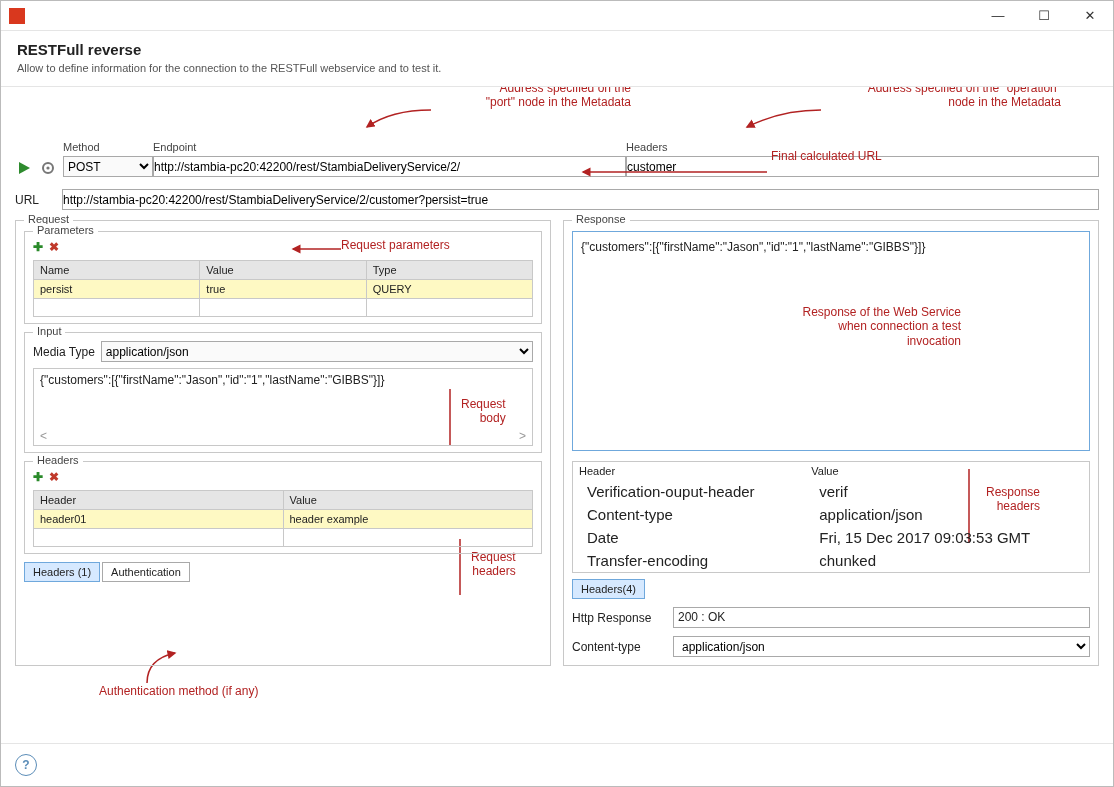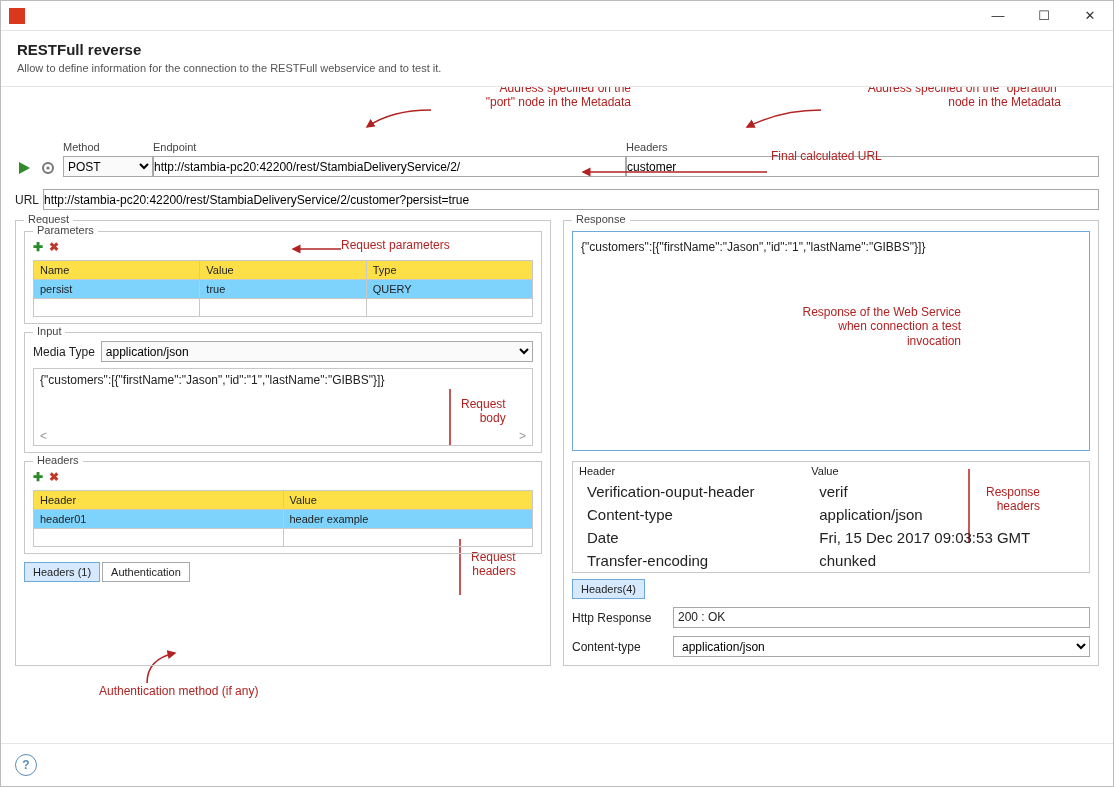--- a/index.html
+++ b/index.html
@@ -18,36 +18,36 @@
   
   .main { flex:1; padding:10px 14px; position:relative; overflow:hidden; }
   .top-row { display:grid; grid-template-columns:24px 24px 90px 1fr 1fr; align-items:end;margin-top:44px; }
   .lbl { color:#444; font-size:11px; margin-bottom:3px; }
   .play-btn { width:18px; height:18px; display:flex; align-items:center; justify-content:center; }
   .gear-btn { width:18px; height:18px; display:flex; align-items:center; justify-content:center; color:#555; }
   select, input[type=text], .text-input {
     border:1px solid #a9a9a9; padding:2px 0; height:21px; background:#fff; width:100%;
   }
   select { background:#fafafa; }
-  .url-row { display:flex; align-items:center; gap:0; margin:12px 0 10px 0; }
+  .url-row { display:flex; align-items:center; gap:19px; margin:12px 0 10px 0; }
   .url-row .url-lbl { width:28px; }
   .url-row input { flex:1; }
   
   .two-col { display:grid; grid-template-columns:1fr 1fr; gap:12px; }
   .group { border:1px solid #c8c8c8; position:relative; padding:10px 8px 8px 8px; }
   .group > .gtitle { position:absolute; top:-8px; left:8px; background:#fff; padding:0 4px; color:#444; font-size:11px; }
   .subgroup { border:1px solid #c8c8c8; position:relative; padding:8px 8px 6px 8px; margin-bottom:8px; }
   .subgroup > .gtitle { position:absolute; top:-8px; left:8px; background:#fff; padding:0 4px; color:#444; font-size:11px; }
   .icon-row { display:flex; gap:6px; margin-bottom:6px; }
   .plus-icon { color:#2a8a2a; font-weight:bold; cursor:pointer; }
   .del-icon { color:#c0392b; font-weight:bold; cursor:pointer; }
   table.grid { width:100%; border-collapse:collapse; border:1px solid #c8c8c8; table-layout:fixed; }
-  table.grid th { background:#fde047; border:1px solid #c8c8c8; text-align:left; font-weight:400; padding:3px 6px; font-size:11px; }
+  table.grid th { background:#e5e5e5; border:1px solid #c8c8c8; text-align:left; font-weight:400; padding:3px 6px; font-size:11px; }
   table.grid td { border:1px solid #c8c8c8; padding:3px 6px; height:18px; font-size:11px; }
-  table.grid tbody tr:first-child td { background:#7dd3fc; }
+  table.grid tbody tr:first-child td { background:#fef9c3; }
   .media-row { display:flex; align-items:center; gap:6px; margin-bottom:6px; }
   .media-row select { flex:1; }
   .textarea-wrap { border:1px solid #c8c8c8; height:78px; padding:4px 6px; overflow:auto; position:relative; }
   .textarea-wrap .scroll-hint { position:absolute; bottom:2px; left:6px; right:6px; display:flex; justify-content:space-between; color:#999; font-size:10px; }
   
   .resp-body { border:1px solid #6fa8dc; height:220px; padding:8px; overflow:auto; margin-bottom:10px; }
   table.resp-tbl { width:100%; border-collapse:collapse; border:1px solid #c8c8c8; }
   table.resp-tbl th { text-align:left; font-weight:400; padding:3px 6px; border-bottom:0; font-size:11px; }
   table.resp-tbl td { padding:3px 14px; font-size:15px; }
   .tabs { display:flex; gap:2px; margin-top:6px; }

